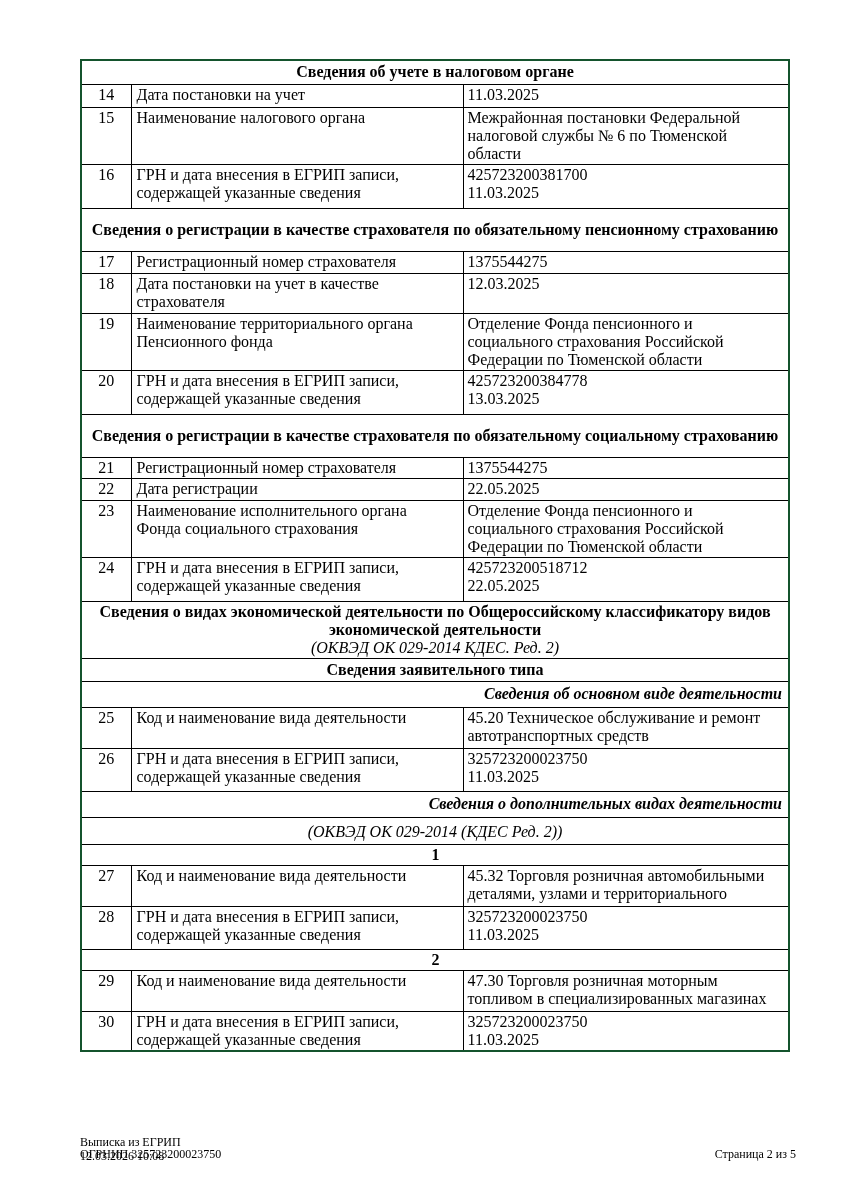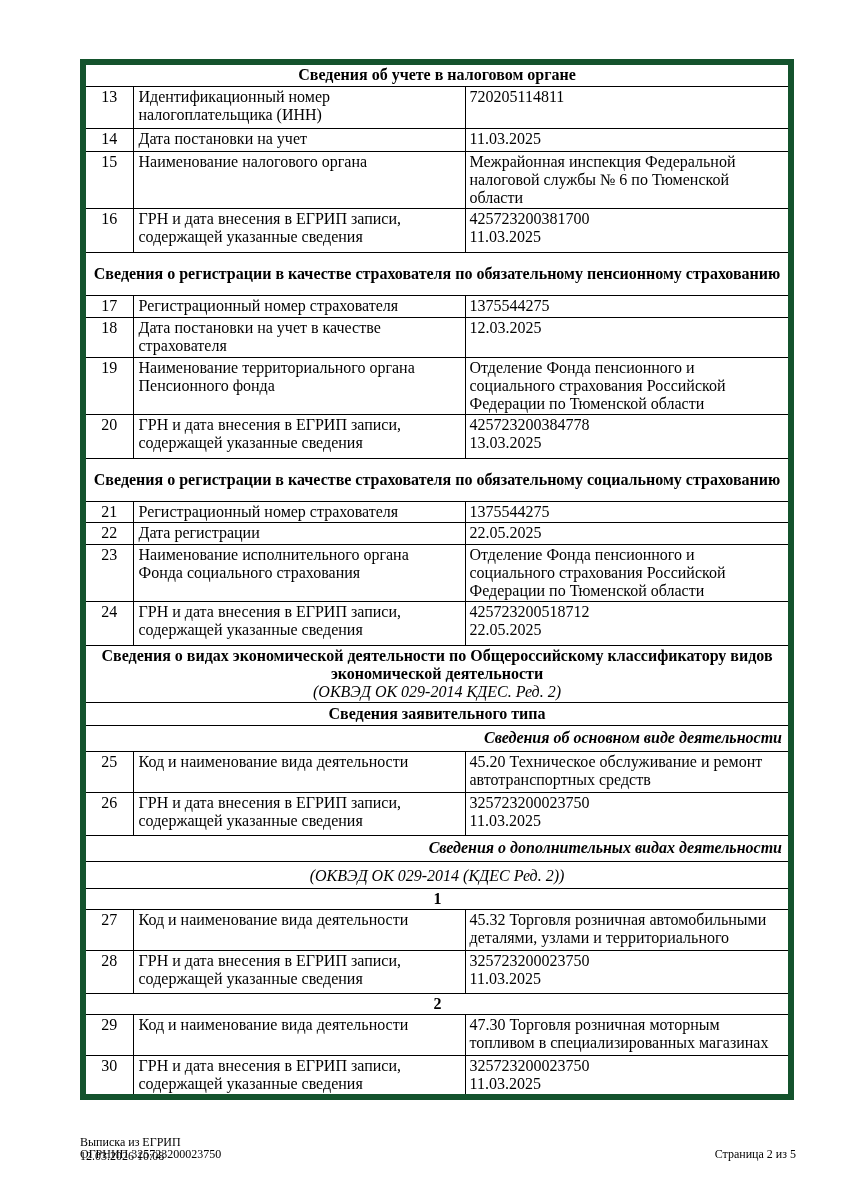--- a/index.html
+++ b/index.html
@@ -5,21 +5,21 @@
   html,body{margin:0;padding:0;}
   body{
     width:848px;height:1200px;position:relative;
     background:#ffffff;color:#000;
     font-family:"Liberation Serif","DejaVu Serif",serif;
   }
   .doc-table{
     position:absolute;left:80px;top:59px;width:708px;
     border-collapse:collapse;table-layout:fixed;
     font-size:16px;line-height:18px;
-    border:6px solid #14532d;
+    border:2px solid #14532d;
   }
   .doc-table td{
     border:1px solid #000;vertical-align:top;
     padding:1px 4px 1px 5px;overflow:hidden;
   }
   td.num{text-align:center;padding:1px 2px;}
   td.lbl{padding-right:10px;}
   td.val{padding-left:4px;padding-right:8px;}
   tr.sec td{
     text-align:center;font-weight:bold;vertical-align:middle;
@@ -49,46 +49,36 @@
 <table class="doc-table">
   <colgroup>
     <col style="width:50px">
       <col style="width:332px">
       <col style="width:326px">
   </colgroup>
   <tbody>
     <tr class="sec" style="height:24px">
       <td colspan="3">Сведения об учете в налоговом органе</td>
     </tr>
-    <tr style="height:42px">
-      <td class="num">13</td>
-      <td class="lbl">
-        <div>Идентификационный номер</div>
-        <div>налогоплательщика (ИНН)</div>
-      </td>
-      <td class="val">
-        <div>720205114811</div>
-      </td>
-    </tr>
     <tr style="height:23px">
       <td class="num">14</td>
       <td class="lbl">
         <div>Дата постановки на учет</div>
       </td>
       <td class="val">
         <div>11.03.2025</div>
       </td>
     </tr>
     <tr style="height:53px">
       <td class="num">15</td>
       <td class="lbl">
         <div>Наименование налогового органа</div>
       </td>
       <td class="val">
-        <div>Межрайонная инспекция Федеральной</div>
+        <div>Межрайонная постановки Федеральной</div>
         <div>налоговой службы № 6 по Тюменской</div>
         <div>области</div>
       </td>
     </tr>
     <tr style="height:44px">
       <td class="num">16</td>
       <td class="lbl">
         <div>ГРН и дата внесения в ЕГРИП записи,</div>
         <div>содержащей указанные сведения</div>
       </td>

